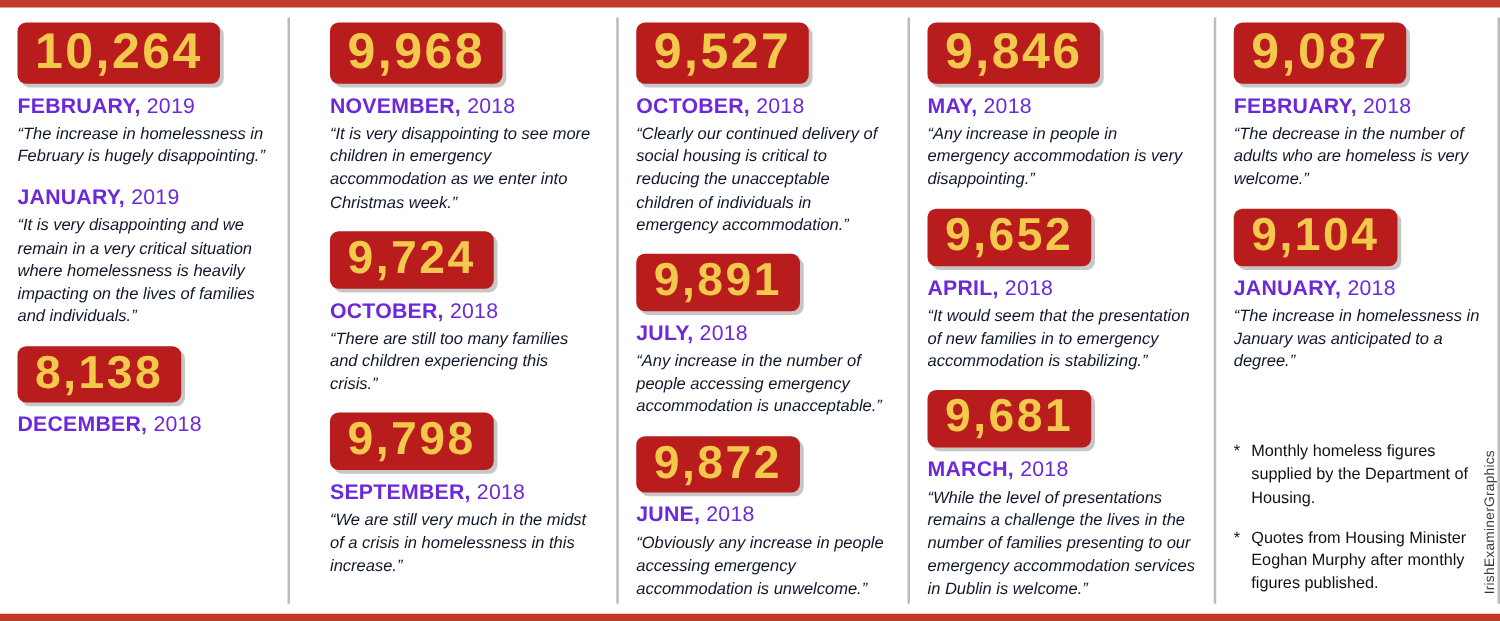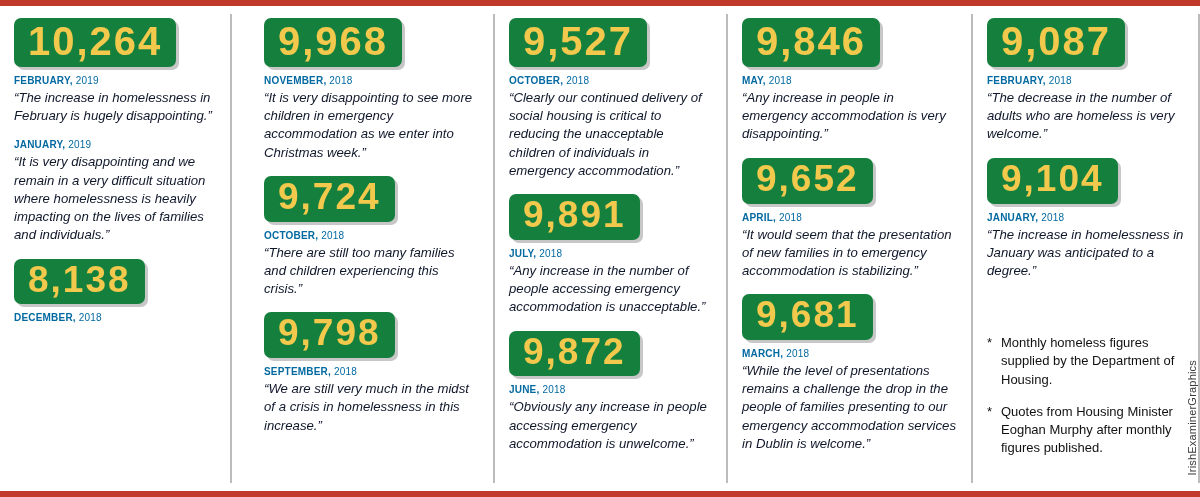--- a/index.html
+++ b/index.html
@@ -41,40 +41,40 @@
   .col-2 { flex: 0 0 245px; margin-left: 18px; }
   .col-3 { flex: 0 0 233px; }
   .col-4 { flex: 0 0 245px; }
   .col-5 { flex: 1 1 auto; }
 
   .entry {
     margin-bottom: 14px;
   }
   .figure-box {
     display: inline-block;
-    background: #15803d;
+    background: #b91c1c;
     color: #f2c94c;
     font-weight: bold;
     letter-spacing: 2px;
     border-radius: 7px;
     box-shadow: 3px 3px 0 rgba(0,0,0,0.22);
     padding: 2px 14px 5px 14px;
     line-height: 1.05;
     margin-bottom: 5px;
   }
   .figure-box.big {
     font-size: 40px;
   }
   .figure-box.mid {
     font-size: 37px;
   }
   .month {
-    font-size: 10px;
+    font-size: 17px;
     font-weight: bold;
-    color: #0369a1;
+    color: #6d28d9;
     margin: 3px 0 3px 0;
     letter-spacing: 0.2px;
   }
   .month .yr {
     font-weight: normal;
   }
   .quote {
     font-size: 13.2px;
     font-style: italic;
     color: #0f172a;
@@ -114,21 +114,21 @@
 <div class="infographic">
 
   <div class="column col-1">
     <div class="entry">
       <div class="figure-box big">10,264</div>
       <div class="month"><span>FEBRUARY,</span> <span class="yr">2019</span></div>
       <p class="quote">“The increase in homelessness in February is hugely disappointing.”</p>
     </div>
     <div class="entry">
       <div class="month"><span>JANUARY,</span> <span class="yr">2019</span></div>
-      <p class="quote">“It is very disappointing and we remain in a very difficult situation where homelessness is heavily impacting on the lives of families and individuals.”</p>
+      <p class="quote">“It is very disappointing and we remain in a very critical situation where homelessness is heavily impacting on the lives of families and individuals.”</p>
     </div>
     <div class="entry">
       <div class="figure-box mid">8,138</div>
       <div class="month"><span>DECEMBER,</span> <span class="yr">2018</span></div>
     </div>
   </div>
 
   <div class="column col-2">
     <div class="entry">
       <div class="figure-box big">9,968</div>
@@ -172,21 +172,21 @@
       <p class="quote">“Any increase in people in emergency accommodation is very disappointing.”</p>
     </div>
     <div class="entry">
       <div class="figure-box mid">9,652</div>
       <div class="month"><span>APRIL,</span> <span class="yr">2018</span></div>
       <p class="quote">“It would seem that the presentation of new families in to emergency accommodation is stabilizing.”</p>
     </div>
     <div class="entry">
       <div class="figure-box mid">9,681</div>
       <div class="month"><span>MARCH,</span> <span class="yr">2018</span></div>
-      <p class="quote">“While the level of presentations remains a challenge the drop in the people of families presenting to our emergency accommodation services in Dublin is welcome.”</p>
+      <p class="quote">“While the level of presentations remains a challenge the lives in the number of families presenting to our emergency accommodation services in Dublin is welcome.”</p>
     </div>
   </div>
 
   <div class="column col-5">
     <div class="entry">
       <div class="figure-box big">9,087</div>
       <div class="month"><span>FEBRUARY,</span> <span class="yr">2018</span></div>
       <p class="quote">“The decrease in the number of adults who are homeless is very welcome.”</p>
     </div>
     <div class="entry">

